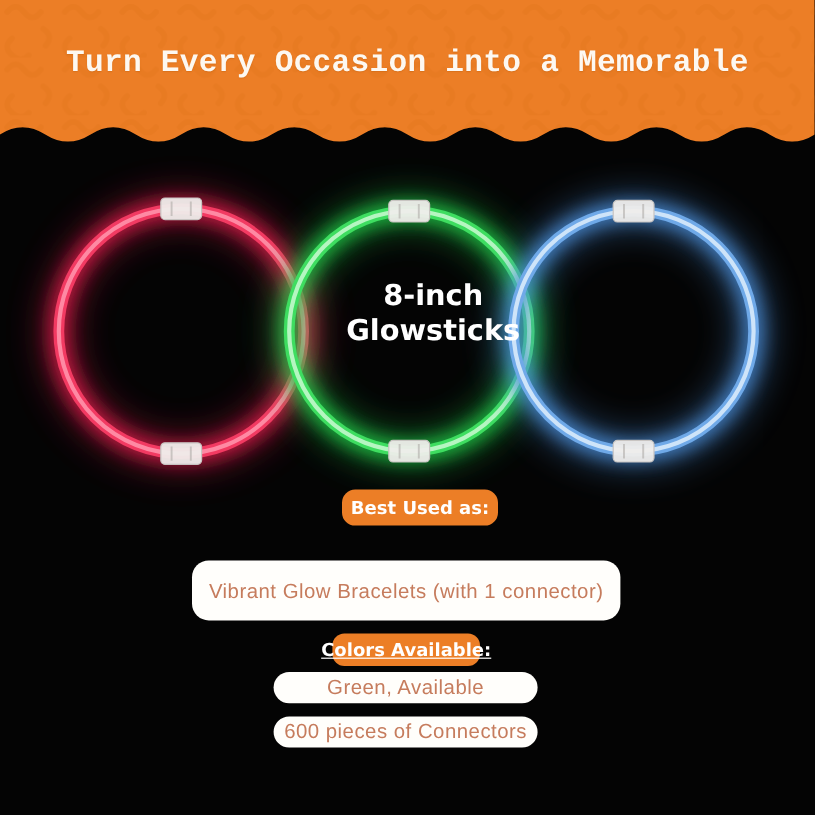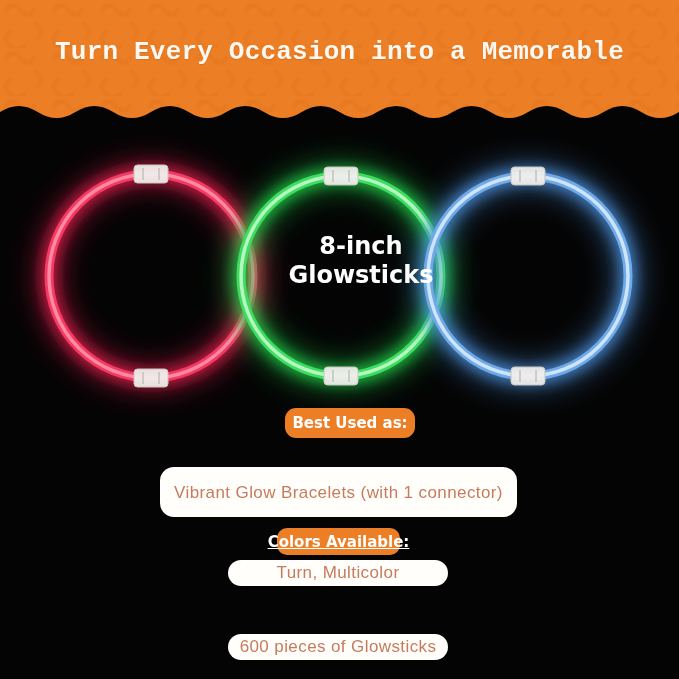--- a/index.html
+++ b/index.html
@@ -151,19 +151,19 @@
     <span>Best Used as:</span>
   </div>
   <div class="card card-big">
     <div>Vibrant Glow Bracelets (with 1 connector)</div>
   </div>
 
   <div class="badge badge-colors">
     <span>Colors Available:</span>
   </div>
   <div class="card card-small">
-    <div>Turn, Multicolor</div>
+    <div>Green, Available</div>
   </div>
-  <div class="card card-small3">
-    <div>600 pieces of Glowsticks</div>
+  <div class="card card-small2">
+    <div>600 pieces of Connectors</div>
   </div>
 
 </div>
 
 </body></html>

